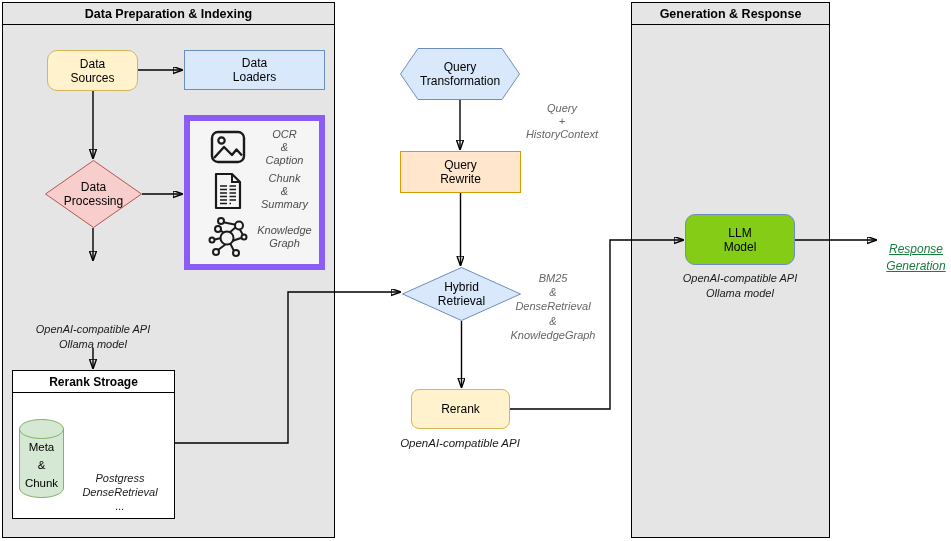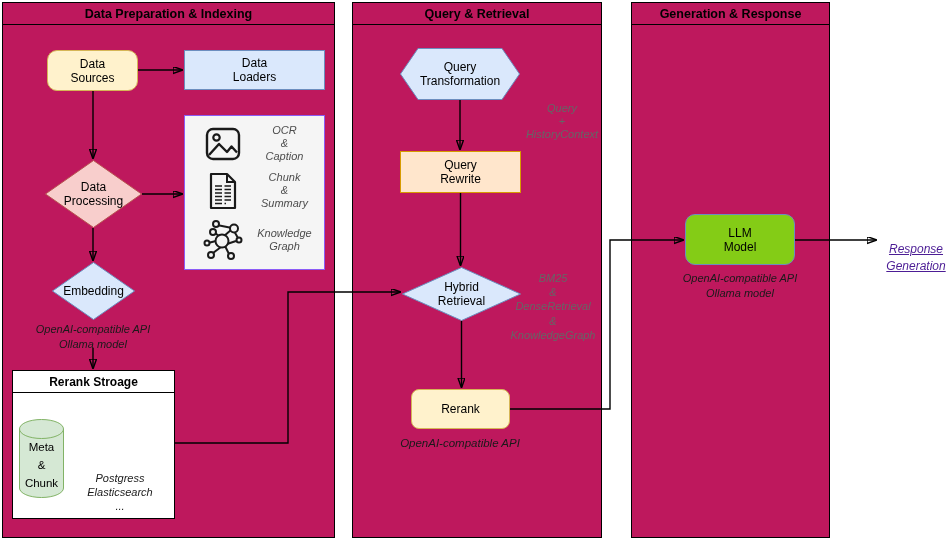--- a/index.html
+++ b/index.html
@@ -1,21 +1,21 @@
 <!DOCTYPE html>
 <html><head>
 <meta charset="utf-8">
 <style>
   html,body{margin:0;padding:0;background:#fff;}
   #canvas{
     position:relative;width:951px;height:541px;background:#fff;
     font-family:"Liberation Sans",sans-serif;overflow:hidden;
   }
   
-  .panel{position:absolute;border:1.5px solid #000;background:#be185d;box-sizing:border-box;}
+  .panel{position:absolute;border:1.5px solid #000;background:#e5e5e5;box-sizing:border-box;}
   .panel-title{
     height:21px;border-bottom:1.5px solid #000;display:flex;align-items:center;justify-content:center;
     font-size:12.5px;font-weight:bold;color:#000;
   }
   
   svg.connectors{position:absolute;left:0;top:0;width:951px;height:541px;z-index:5;pointer-events:none;}
   .connectors path{stroke:#000;stroke-width:1.4;fill:none;}
   
   .node{
     position:absolute;z-index:10;display:flex;align-items:center;justify-content:center;
@@ -27,24 +27,24 @@
   .rect-blue{background:#DAE8FC;border:1px solid #6C8EBF;}
   .rect-orange{background:#FFE6CC;border:1px solid #D79B00;}
   .rounded-blue{background:#84cc16;border:1px solid #6C8EBF;border-radius:10px;}
   
   .note{
     position:absolute;z-index:10;font-style:italic;font-size:11px;line-height:14px;
     text-align:center;white-space:pre-line;color:#1a1a1a;
   }
   .note.gray{color:#666;}
   .note.big{font-size:12px;line-height:17px;}
-  .underlined{text-decoration:underline;color:#4c1d95;}
+  .underlined{text-decoration:underline;color:#15803d;}
   
   .methods-box{
-    position:absolute;z-index:10;background:#F5F5F5;border:1px solid #8b5cf6;box-sizing:border-box;
+    position:absolute;z-index:10;background:#F5F5F5;border:6px solid #8b5cf6;box-sizing:border-box;
     display:flex;flex-direction:column;justify-content:space-around;padding:4px 0 4px 16px;
   }
   .method-row{display:flex;align-items:center;}
   .method-icon{width:44px;display:flex;align-items:center;justify-content:center;flex:0 0 44px;}
   .method-label{
     flex:1;text-align:center;font-style:italic;font-size:11px;line-height:13px;
     color:#4d4d4d;white-space:pre-line;
   }
   
   .storage-box{position:absolute;z-index:8;border:1.5px solid #000;background:#fff;box-sizing:border-box;}
@@ -55,23 +55,20 @@
   .cylinder-label{padding-top:12px;font-size:11.5px;line-height:18px;}
   .small-label{font-size:11.5px;line-height:13.5px;}
 </style>
 </head>
 <body>
 
 <div id="canvas">
 
   <section class="panel" style="left:2px;top:2px;width:333px;height:536px;">
     <div class="panel-title">Data Preparation &amp; Indexing</div>
-  </section>
-  <section class="panel" style="left:352px;top:2px;width:250px;height:536px;">
-    <div class="panel-title">Query &amp; Retrieval</div>
   </section>
   <section class="panel" style="left:631px;top:2px;width:199px;height:536px;">
     <div class="panel-title">Generation &amp; Response</div>
   </section>
 
   <svg class="connectors">
     <defs>
       <marker id="arr" markerWidth="10" markerHeight="8" refX="9" refY="3.5" orient="auto" markerUnits="userSpaceOnUse">
         <path d="M0,0 L10,3.5 L0,7 Z" fill="#000" stroke="none"></path>
       </marker>
@@ -162,47 +159,41 @@
   </div>
 
   <div class="node" style="left:45px;top:160px;width:97px;height:68px;">
     <svg class="shape" viewBox="0 0 97 68" preserveAspectRatio="none">
       <polygon points="48.5,0.5 96.5,34 48.5,67.5 0.5,34" fill="#F8CECC" stroke="#B85450" stroke-width="1"></polygon>
     </svg>
     <span class="label">Data
 Processing</span>
   </div>
 
-  <div class="node" style="left:52px;top:262px;width:83px;height:58px;">
-    <svg class="shape" viewBox="0 0 83 58" preserveAspectRatio="none">
-      <polygon points="41.5,0.5 82.5,29 41.5,57.5 0.5,29" fill="#DAE8FC" stroke="#6C8EBF" stroke-width="1"></polygon>
-    </svg>
-    <span class="label">Embedding</span>
-  </div>
 
   <div class="note" style="left:13px;top:322px;width:160px;line-height:14.5px;">OpenAI-compatible API
 Ollama model</div>
 
   <div class="storage-box" style="left:12px;top:370px;width:163px;height:149px;">
     <div class="storage-title">Rerank Stroage</div>
   </div>
 
   <div class="node" style="left:19px;top:419px;width:45px;height:79px;">
     <svg class="shape" viewBox="0 0 45 79" preserveAspectRatio="none">
       <path d="M0.5,10 C0.5,4.8 10,0.5 22.5,0.5 C35,0.5 44.5,4.8 44.5,10 L44.5,69 C44.5,74.2 35,78.5 22.5,78.5 C10,78.5 0.5,74.2 0.5,69 Z" fill="#D5E8D4" stroke="#82B366" stroke-width="1"></path>
       <path d="M0.5,10 C0.5,15.2 10,19.5 22.5,19.5 C35,19.5 44.5,15.2 44.5,10" fill="none" stroke="#82B366" stroke-width="1"></path>
     </svg>
     <span class="label cylinder-label">Meta
 &amp;
 Chunk</span>
   </div>
 
 
   <div class="note" style="left:60px;top:471px;width:120px;">Postgress
-Elasticsearch
+DenseRetrieval
 ...</div>
 
   <div class="node" style="left:400px;top:48px;width:120px;height:52px;">
     <svg class="shape" viewBox="0 0 120 52" preserveAspectRatio="none">
       <polygon points="18,0.5 102,0.5 119.5,26 102,51.5 18,51.5 0.5,26" fill="#DAE8FC" stroke="#6C8EBF" stroke-width="1"></polygon>
     </svg>
     <span class="label">Query
 Transformation</span>
   </div>
 

